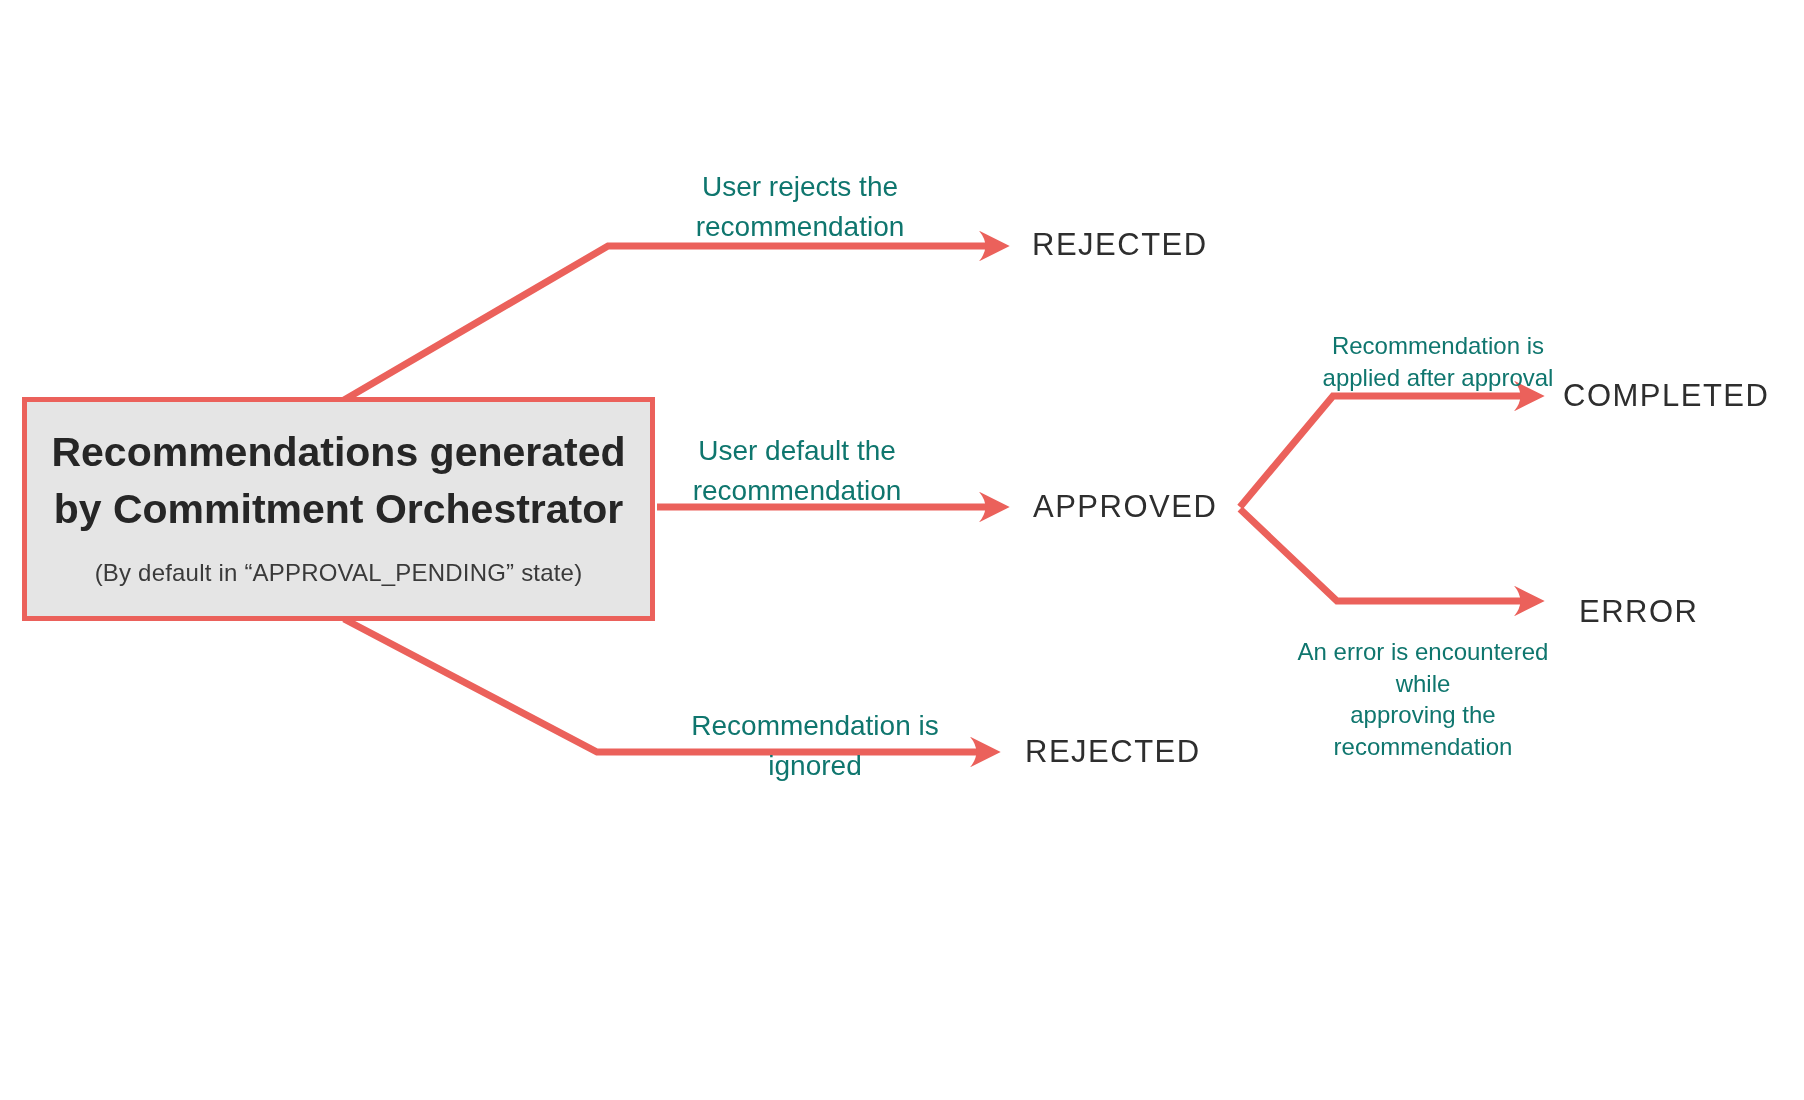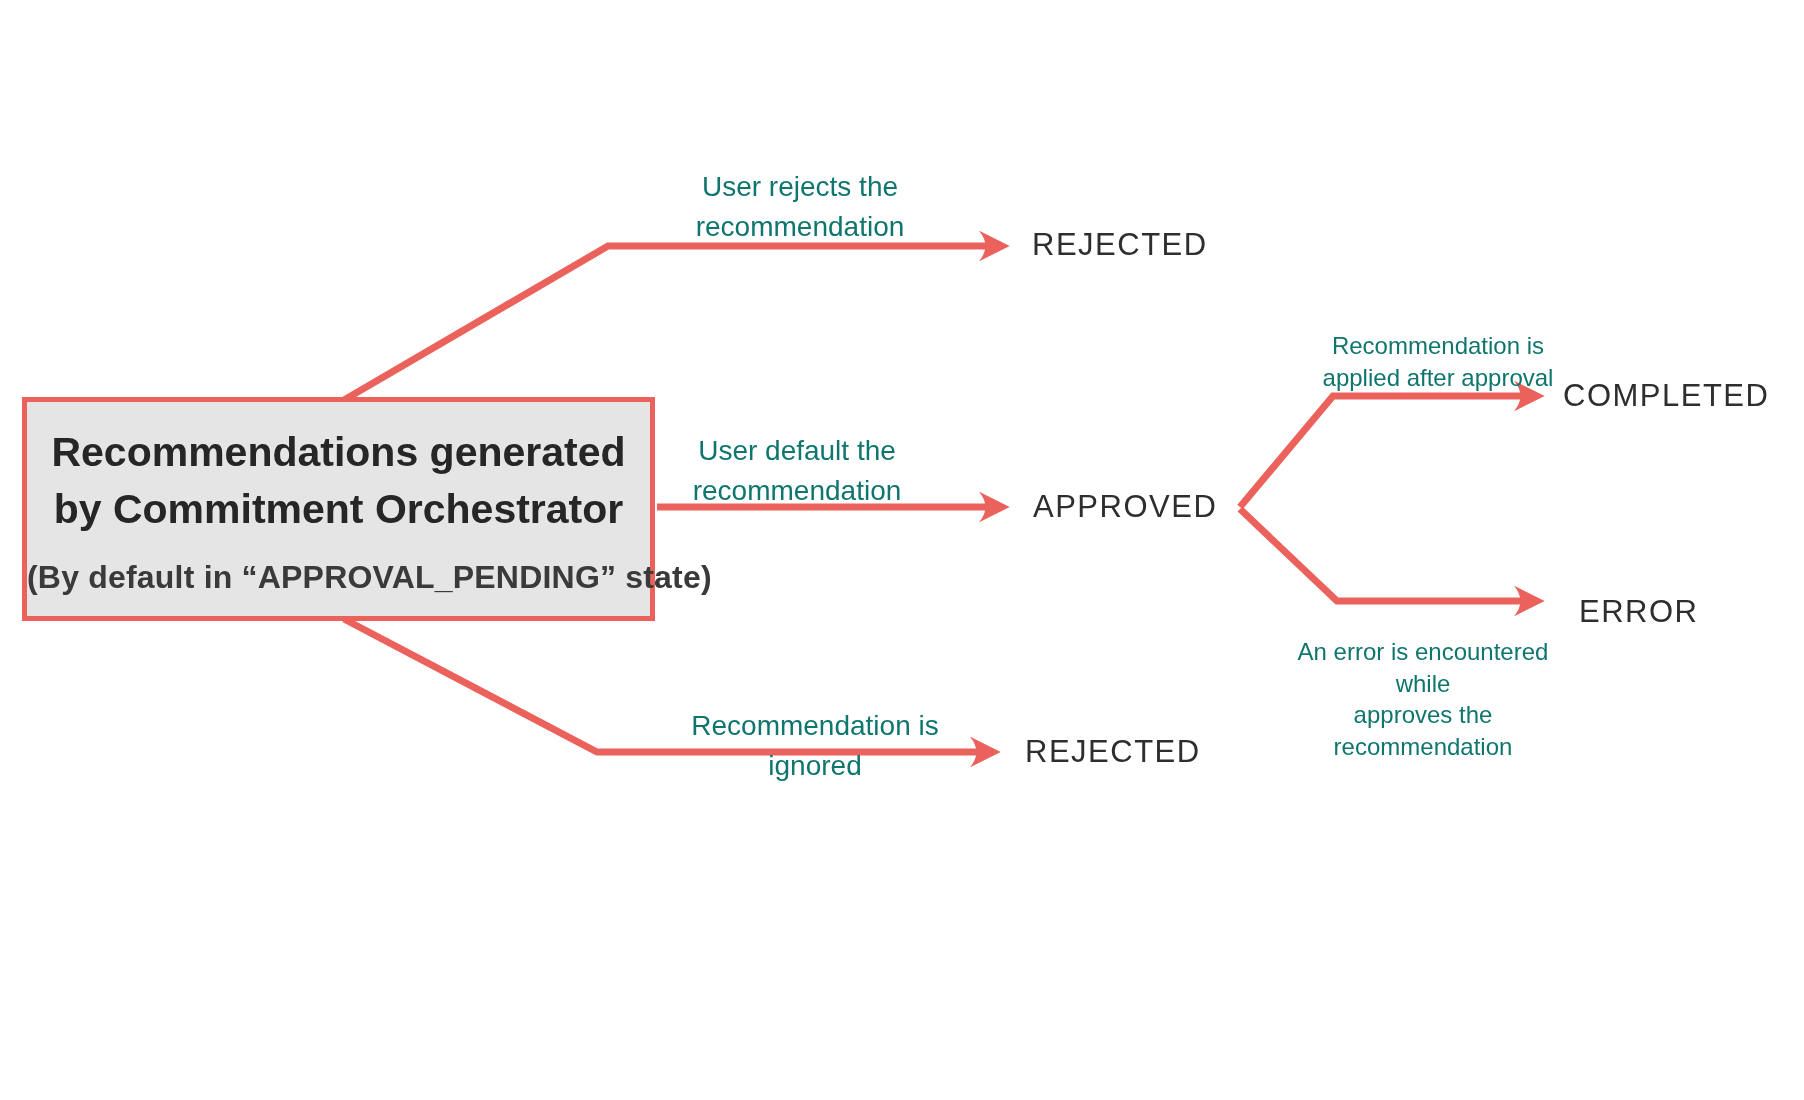--- a/index.html
+++ b/index.html
@@ -24,22 +24,22 @@
   .source-box .title{
     margin-top:22px;
     font-size:41px;
     font-weight:700;
     line-height:1.38;
     color:#262626;
     white-space:pre-line;
   }
   .source-box .subtitle{
     margin-top:22px;
-    font-size:32px;
-    font-weight:700;
+    font-size:24px;
+    font-weight:400;
     color:#3A3A3A;
     white-space:nowrap;
     letter-spacing:0.2px;
   }
 
   .edge-label{
     position:absolute;
     text-align:center;
     color:#0f766e;
     white-space:pre-line;
@@ -98,21 +98,21 @@
 
   <div class="edge-label big" style="left:637px;top:431px;width:320px;">User default the
 recommendation</div>
 
   <div class="edge-label small" style="left:1288px;top:330px;width:300px;">Recommendation is
 applied after approval</div>
 
   <div class="edge-label big" style="left:655px;top:706px;width:320px;">Recommendation is ignored</div>
 
   <div class="edge-label small" style="left:1273px;top:636px;width:300px;">An error is encountered while
-approves the recommendation</div>
+approving the recommendation</div>
 
   <div class="state-label" style="left:1032px;top:227px;">REJECTED</div>
 
   <div class="state-label" style="left:1033px;top:489px;">APPROVED</div>
 
   <div class="state-label" style="left:1025px;top:734px;">REJECTED</div>
 
   <div class="state-label" style="left:1563px;top:378px;">COMPLETED</div>
 
   <div class="state-label" style="left:1579px;top:594px;">ERROR</div>

